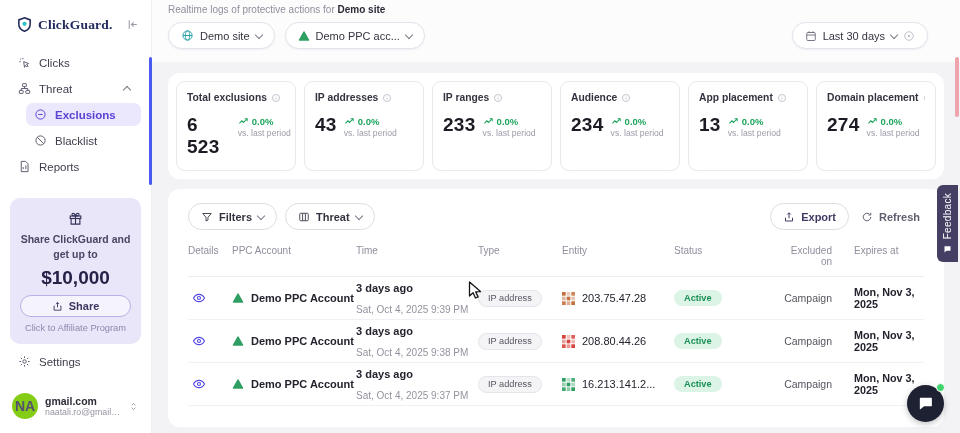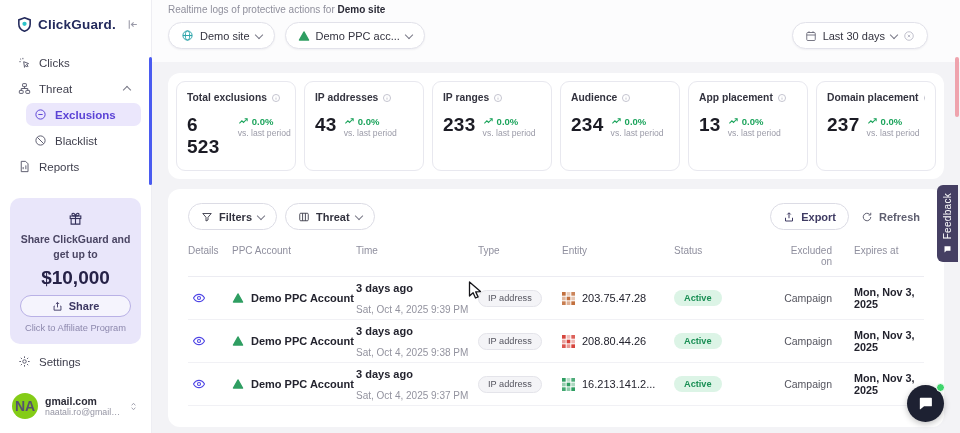--- a/index.html
+++ b/index.html
@@ -1,21 +1,21 @@
 <!DOCTYPE html>
 <html><head>
 <meta charset="utf-8">
 <style>
   *{box-sizing:border-box;margin:0;padding:0;}
   html,body{width:960px;height:433px;overflow:hidden;}
   body{font-family:"Liberation Sans",sans-serif;background:#f3f3f6;position:relative;}
   .app{display:flex;width:960px;height:433px;position:relative;}
   
   .sidebar{width:152px;background:#fff;border-right:1px solid #eeeef3;display:flex;flex-direction:column;padding:14px 10px 10px;position:relative;z-index:3;}
-  .logo-row{display:flex;align-items:center;gap:5px;padding:2px 2px 0 6px;}
+  .logo-row{display:flex;align-items:center;gap:5px;padding:2px 2px 0 6px;font-family:Liberation Serif, serif;}
   .logo-text{font-size:13.5px;font-weight:700;color:#232a5c;letter-spacing:.2px;flex:1;}
   .collapse{color:#9a9aa8;display:flex;cursor:pointer;}
   .nav{margin-top:18px;display:flex;flex-direction:column;gap:3px;}
   .nav-item{display:flex;align-items:center;gap:8px;font-size:11.5px;color:#3e3e4c;padding:5px 8px;border-radius:7px;cursor:pointer;}
   .nav-item .nicon{display:flex;color:#5c5c6e;}
   .nav-item.sub{margin-left:16px;}
   .nav-item.active{background:#ebe7fc;color:#5b43d6;font-weight:700;}
   .nav-item.active .nicon{color:#5b43d6;}
   .chev{display:inline-block;width:6px;height:6px;border-right:1.4px solid #7a7a88;border-bottom:1.4px solid #7a7a88;transform:rotate(45deg);margin-top:-2px;}
   .chev.up{transform:rotate(-135deg);margin-top:3px;}
@@ -385,21 +385,21 @@
           <div class="stat-label">
               <span>Domain placement</span>
               <span class="info">
                 <svg width="10" height="10" viewBox="0 0 24 24" fill="none" stroke="currentColor" stroke-width="2">
                   <circle cx="12" cy="12" r="8.5"></circle>
                   <path d="M12 11v5M12 7.5v.5"></path>
                 </svg>
               </span>
             </div>
           <div class="stat-body">
-              <span class="stat-value">237</span>
+              <span class="stat-value">274</span>
             <span class="stat-side">
                 <span class="delta">
                   <span style="display:flex;">
                     <svg width="11" height="11" viewBox="0 0 24 24" fill="none" stroke="currentColor" stroke-width="2.2">
                       <path d="M3 16l5.5-5.5 3.5 3.5L20 6"></path>
                       <path d="M14.5 6H20v5.5"></path>
                     </svg>
                   </span>
                   <span>0.0%</span>
                 </span>

